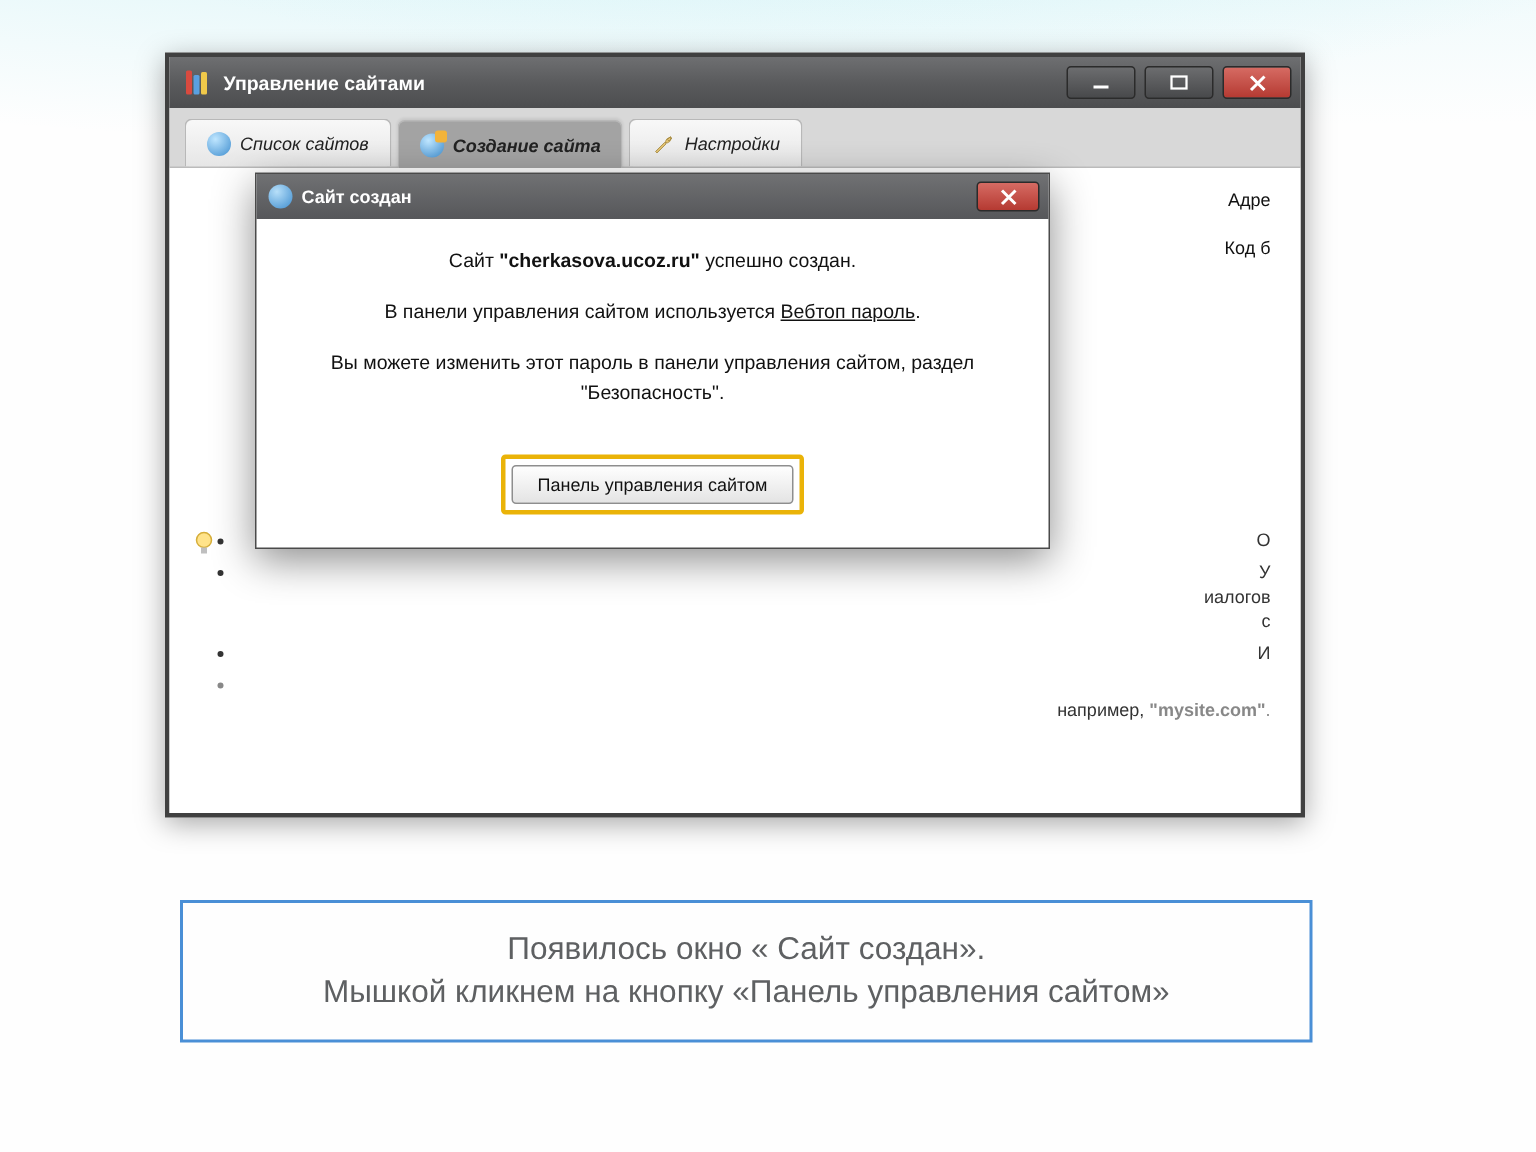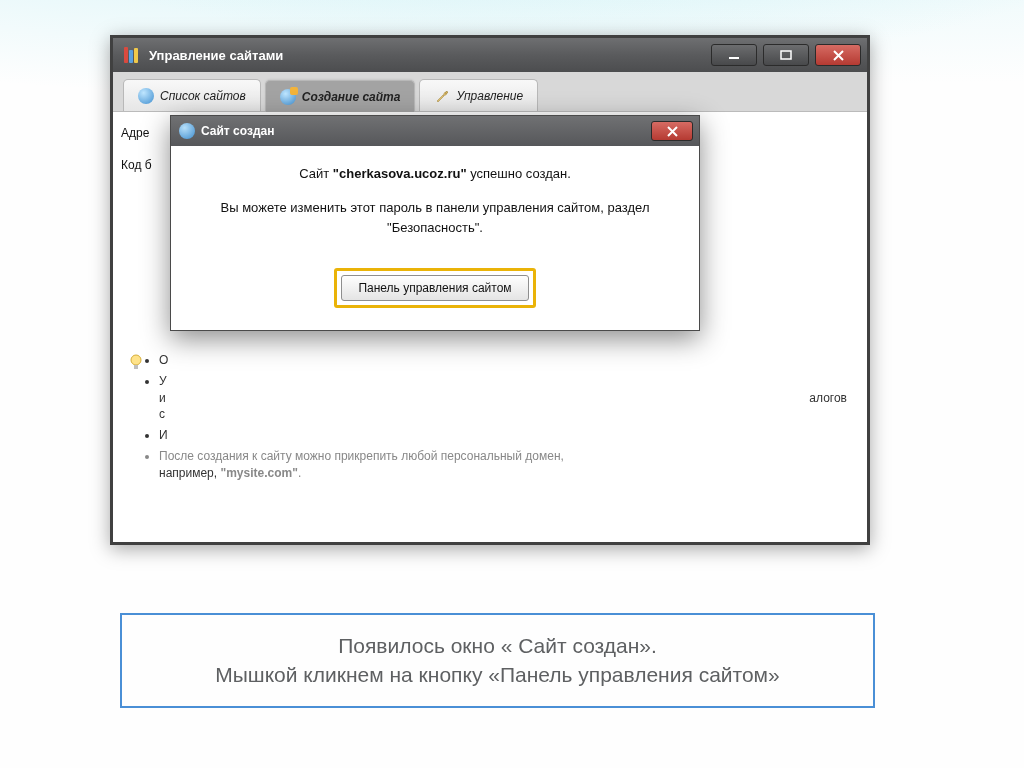--- a/index.html
+++ b/index.html
@@ -71,22 +71,22 @@
     margin-right: 4px;
     font-style: italic;
   }
   .tab.active {
     background: #a3a3a3; font-weight: bold;
     box-shadow: 0 -1px 2px rgba(0,0,0,0.08);
     position: relative; top: 1px;
   }
   .tab .t-icon { width: 16px; height: 16px; border-radius: 50%; display:inline-block;}
   .content {
-    flex: 1; background: #fff; padding: 14px 8px;
-    position: relative; font-size: 12px; color: #111;
+    flex: 1; background: #fff; padding: 14px 20px;
+    position: relative; font-size: 12px; color: #111; text-align: right;
   }
   .field-row { margin-bottom: 18px; }
   .hints {
     position: absolute; left: 20px; right: 20px; top: 240px;
     font-size: 12px; color: #333;
   }
   .hints .bulb { position: absolute; left: -4px; top: 2px; }
   .hints ul { list-style: disc; padding-left: 26px; }
   .hints li { margin-bottom: 4px; line-height: 1.4;}
   .hints b { font-weight: bold; }
@@ -138,21 +138,20 @@
   }
   
   .caption {
     position: absolute; left: 120px; top: 600px;
     width: 755px;
     border: 2px solid #4a8fd6;
     padding: 16px 18px;
     text-align: center;
     font-size: 21px; color: #5e6062; line-height: 1.4;
     z-index: 2;
-    margin-top: 13px;
   }
   svg { display:block; }
 </style>
 </head>
 <body>
 
 <div class="wave"></div>
 
 <div class="stage">
 
@@ -193,21 +192,21 @@
           <span style="position:absolute;right:-2px;top:-2px;width:8px;height:8px;background:#f2b33a;border-radius:2px;"></span>
         </span>
         <span>Создание сайта</span>
       </div>
       <div class="tab">
         <span style="width:16px;height:16px;display:inline-block;">
           <svg width="16" height="16" viewBox="0 0 16 16">
               <path d="M13 3 a3 3 0 0 1 -4 4 l-6 6 1 1 6-6 a3 3 0 0 1 4-4 l-2 2-1-1z" fill="#e0c070" stroke="#a0843a" stroke-width="0.5"></path>
             </svg>
         </span>
-        <span>Управление</span>
+        <span>Настройки</span>
       </div>
     </div>
 
     <div class="content">
       <div class="field-row">Адре</div>
       <div class="field-row">Код б</div>
 
       <div class="hints">
         <span class="bulb">
           <svg width="14" height="18" viewBox="0 0 14 18">
@@ -218,21 +217,21 @@
         <ul>
           <li><span>О</span></li>
           <li>
             <span>У</span><br>
             <span>и</span>
             <span style="float:right;">алогов</span><br>
             <span>с</span>
           </li>
           <li><span>И</span></li>
           <li style="color:#888;">
-            <span style="color:#888;">После создания к сайту можно прикрепить любой персональный домен,</span><br>
+            <br>
             <span style="color:#333;">например, </span><b>"mysite.com"</b><span>.</span>
           </li>
         </ul>
       </div>
     </div>
   </div>
 
   <div class="dialog">
     <div class="dlg-title">
       <span class="d-icon"></span>
@@ -240,20 +239,23 @@
       <div class="d-close">
         <svg width="11" height="11" viewBox="0 0 11 11">
             <path d="M1 1 L10 10 M10 1 L1 10" stroke="#fff" stroke-width="2"></path>
           </svg>
       </div>
     </div>
     <div class="dlg-body">
       <div class="ln1">
         <span>Сайт </span><b>"cherkasova.ucoz.ru"</b><span> успешно создан.</span>
       </div>
+      <div class="ln2">
+        <span>В панели управления сайтом используется </span><a href="#">Вебтоп пароль</a><span>.</span>
+      </div>
       <div class="ln3">Вы можете изменить этот пароль в панели управления сайтом, раздел "Безопасность".</div>
       <div class="cp-btn-wrap">
         <button class="cp-btn">Панель управления сайтом</button>
       </div>
     </div>
   </div>
 
 </div>
 
 <div class="caption">

